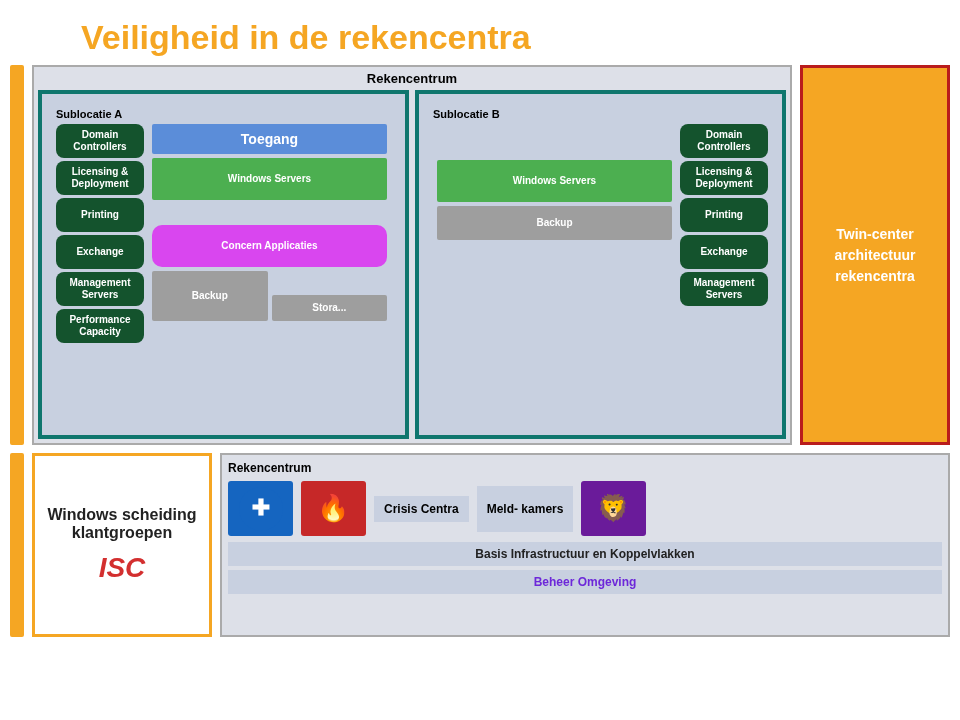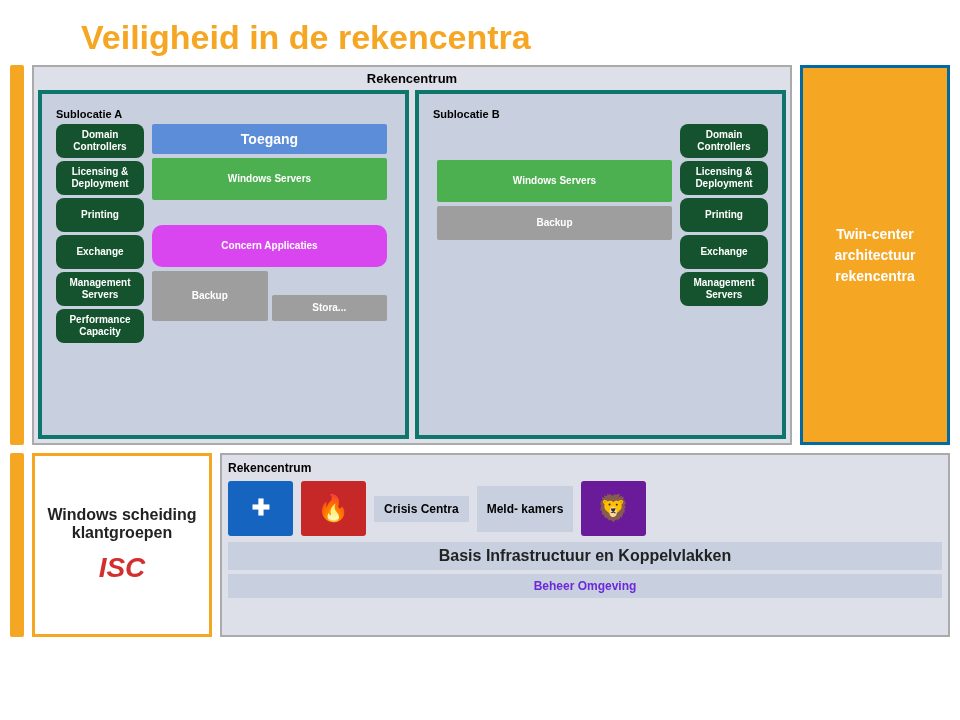--- a/index.html
+++ b/index.html
@@ -197,21 +197,21 @@
       align-items: center;
       justify-content: center;
       width: 100%;
       margin-top: 21px;
     }
 
     
     .twin-box {
       width: 150px;
       background: #f5a623;
-      border: 3px solid #0369a1;
+      border: 3px solid #b91c1c;
       display: flex;
       align-items: center;
       justify-content: center;
       flex-shrink: 0;
     }
 
     .twin-label {
       color: white;
       font-size: 14px;
       font-weight: bold;
@@ -349,21 +349,21 @@
       align-items: center;
       justify-content: center;
       border-radius: 3px;
       font-size: 26px;
     }
 
     .basis-bar-box {
       background: #c8d0e0;
       text-align: center;
       padding: 5px;
-      font-size: 16px;
+      font-size: 12px;
       font-weight: bold;
       color: #222;
     }
 
     .beheer-bar-box {
       background: #c8d0e0;
       text-align: center;
       padding: 5px;
       font-size: 12px;
       font-weight: bold;

